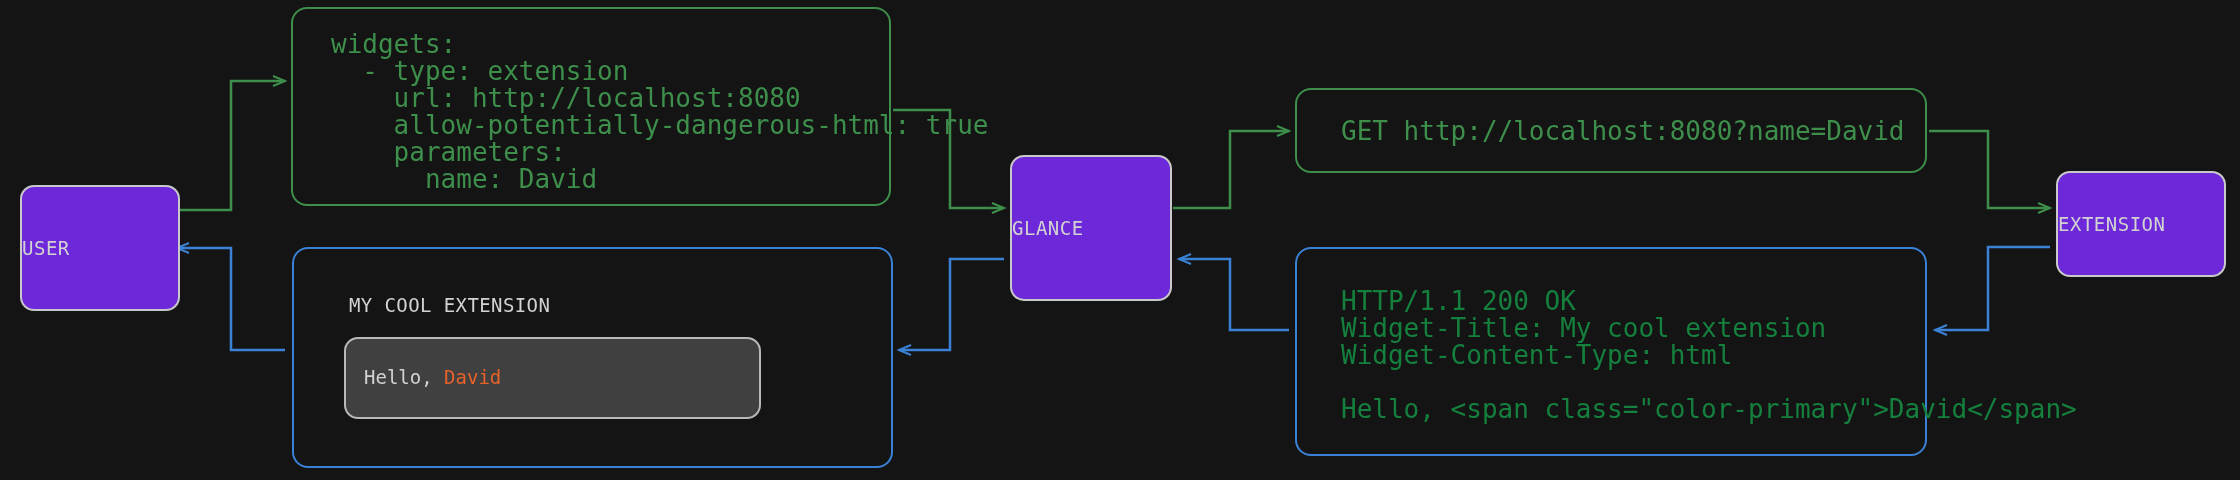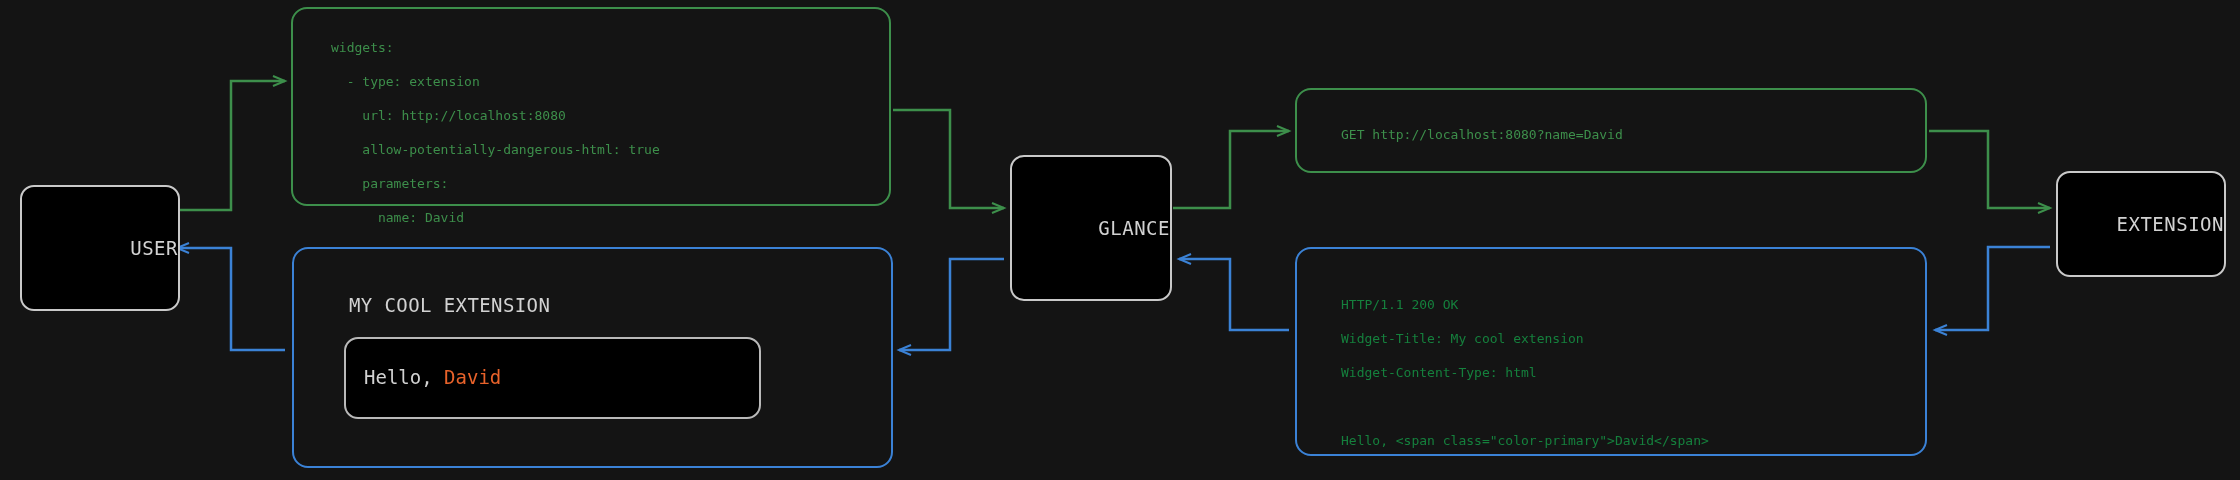--- a/index.html
+++ b/index.html
@@ -25,46 +25,46 @@
     left: 0; top: 0;
     width: 2240px;
     height: 480px;
     pointer-events: none;
   }
   .node {
     position: absolute;
     box-sizing: border-box;
     border: 2px solid #c9c9c9;
     border-radius: 14px;
-    background: #000000;
+    background: #6d28d9;
     display: flex;
     align-items: center;
-    justify-content: flex-end;
+    justify-content: flex-start;
   }
   .node-label {
     color: #d2d2d2;
     font-family: "DejaVu Sans Mono", monospace;
     font-size: 19px;
     letter-spacing: 0.5px;
     white-space: nowrap;
   }
   .codebox {
     position: absolute;
     box-sizing: border-box;
     border: 2px solid #3d8f4b;
     border-radius: 16px;
     background: #141414;
   }
   .codebox.blue {
     border-color: #3b82d6;
   }
   .code {
     font-family: "DejaVu Sans Mono", monospace;
-    font-size: 13px;
-    line-height: 34px;
+    font-size: 26px;
+    line-height: 27px;
     white-space: pre;
     color: #3d8f4b;
   }
   .code.blue { color: #15803d; }
 
   #yaml-box { left: 291px; top: 7px; width: 600px; height: 199px; }
   #yaml-code { position: absolute; left: 38px; top: 22px; }
 
   #get-box { left: 1295px; top: 88px; width: 632px; height: 85px; }
   #get-code { position: absolute; left: 44px; top: 28px; }
@@ -81,21 +81,21 @@
     letter-spacing: 0.4px;
     white-space: nowrap;
   }
   #widget-inner {
     position: absolute;
     left: 50px; top: 88px;
     width: 417px; height: 82px;
     box-sizing: border-box;
     border: 2px solid #b9b9b9;
     border-radius: 14px;
-    background: #000000;
+    background: #404040;
   }
   #widget-greeting {
     position: absolute;
     left: 18px; top: 27px;
     font-family: "DejaVu Sans Mono", monospace;
     font-size: 19px;
     color: #d2d2d2;
     white-space: pre;
   }
   #widget-greeting .hl { color: #e8622a; }

